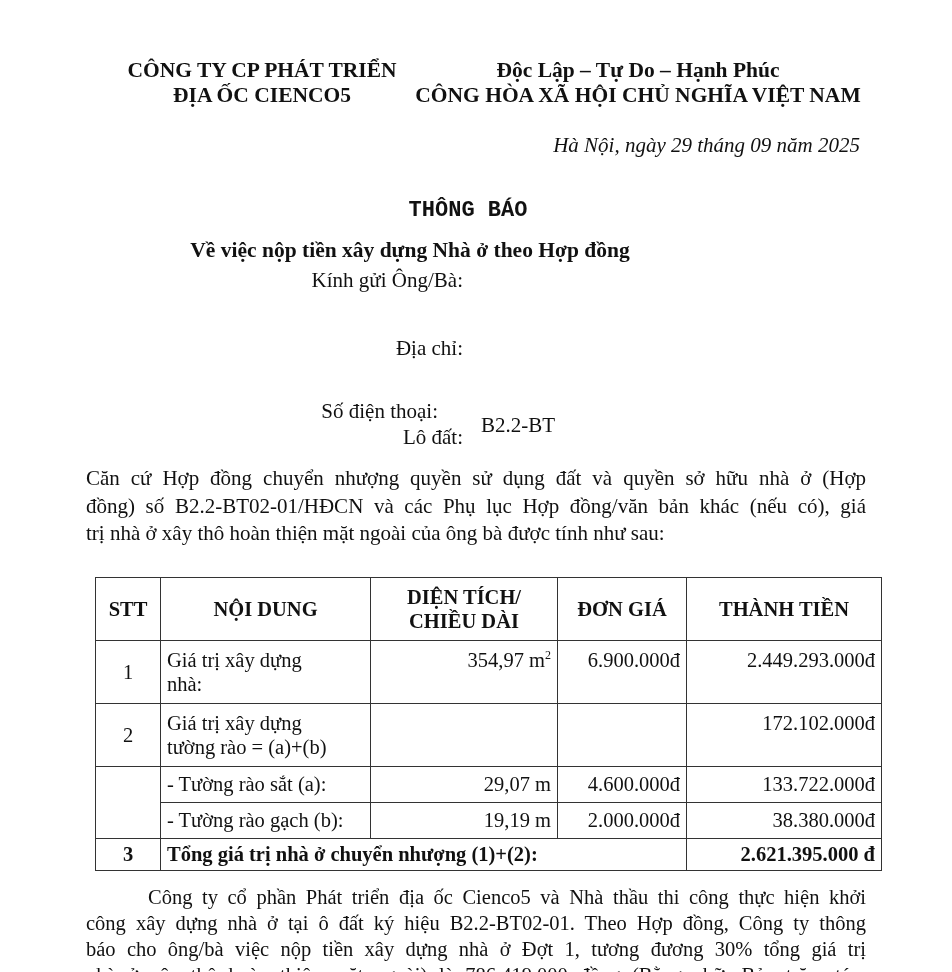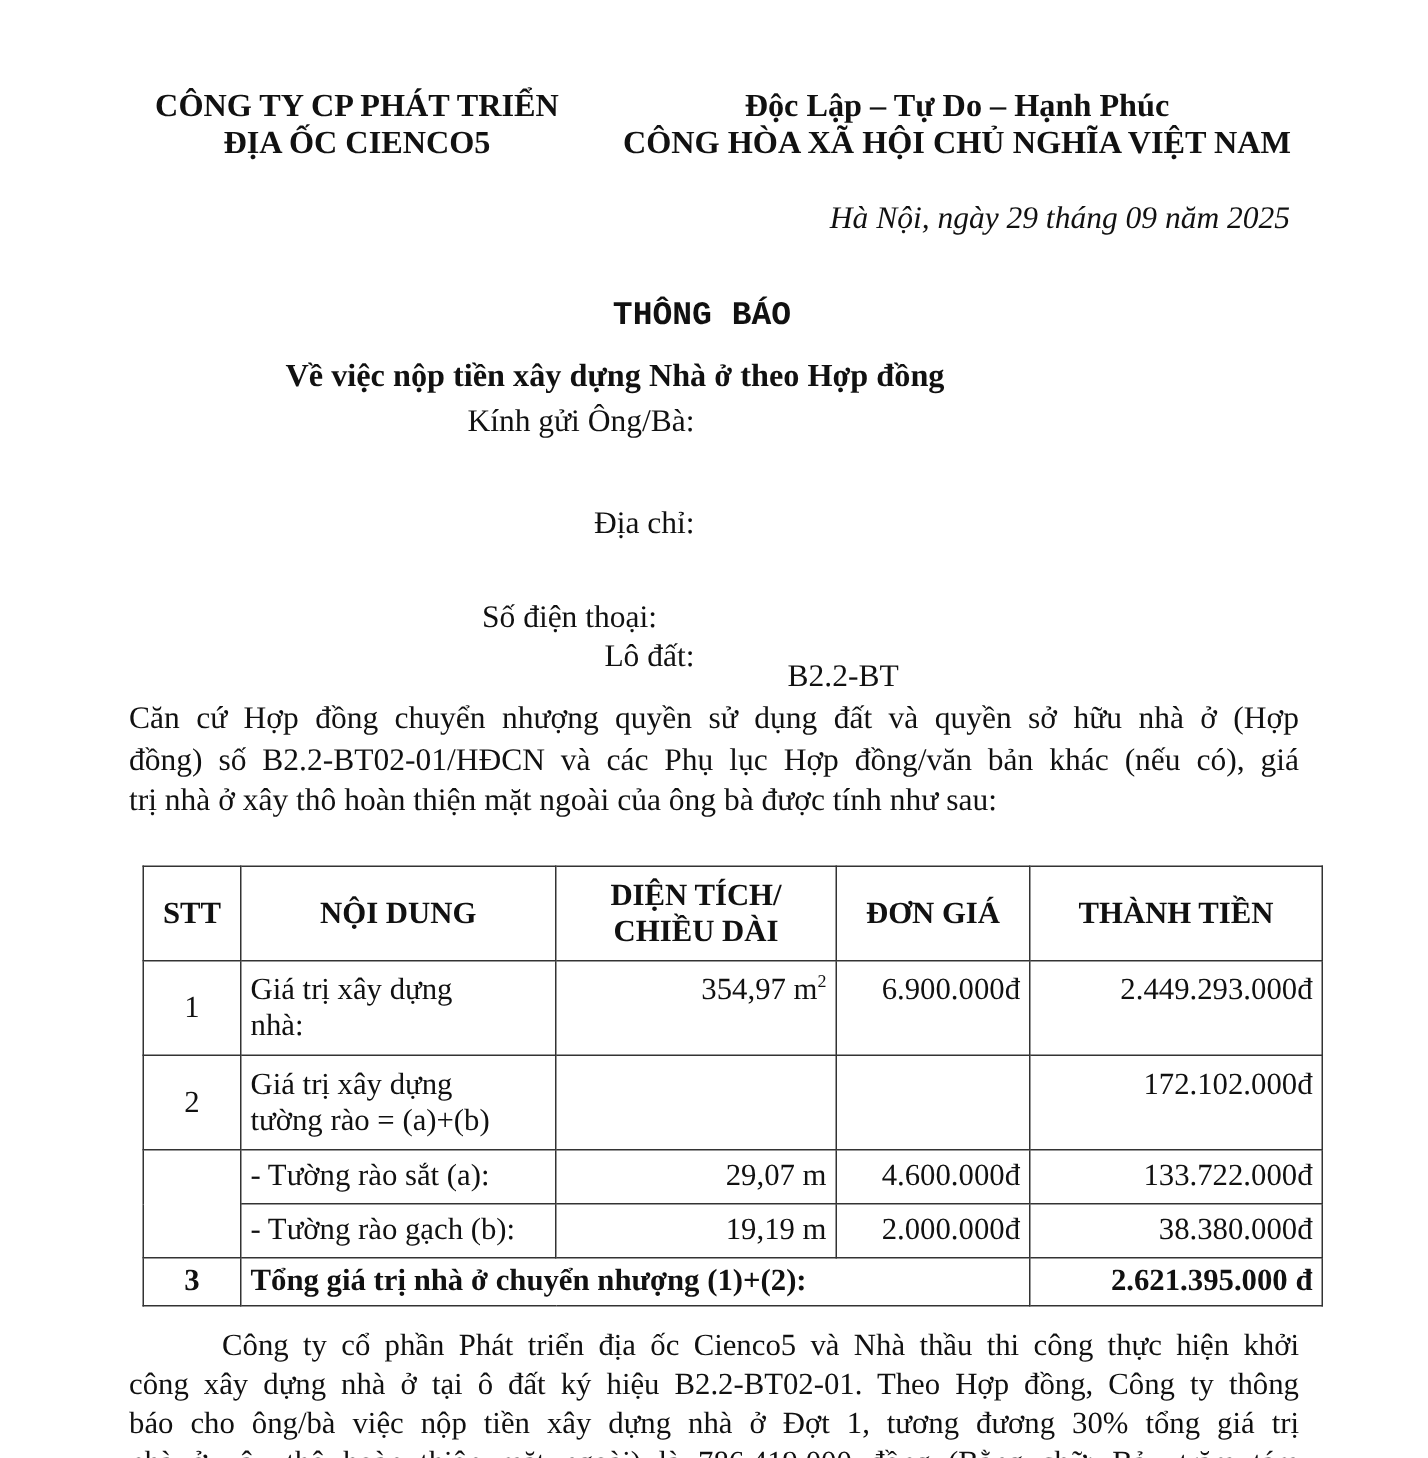--- a/index.html
+++ b/index.html
@@ -24,21 +24,21 @@
   table.tbl th { font-weight: bold; text-align: center; line-height: 24px; }
   .c { text-align: center; }
   .r { text-align: right; margin-left: 12px; }
   .l { text-align: left; margin-top: 29px; }
   .top { vertical-align: top !important; padding-top: 8px !important; }
   sup { font-size: 12px; line-height: 0; }
 </style>
 </head>
 <body>
 
-<div class="abs hdr" style="left:88px; top:58px; width:300px;font-family:Liberation Serif, serif;">
+<div class="abs hdr" style="left:112px; top:58px; width:300px;font-family:Liberation Serif, serif;">
   <div>CÔNG TY CP PHÁT TRIỂN</div>
   <div>ĐỊA ỐC CIENCO5</div>
 </div>
 
 <div class="abs hdr" style="left:408px; top:58px; width:460px;">
   <div>Độc Lập – Tự Do – Hạnh Phúc</div>
   <div>CÔNG HÒA  XÃ HỘI CHỦ NGHĨA VIỆT NAM</div>
 </div>
 
 <div class="abs i" style="right:92px; top:133px; font-size:21px;">Hà Nội, ngày 29 tháng 09 năm 2025</div>
@@ -49,21 +49,21 @@
 <div class="abs" style="right:489px; top:268px; font-size:21px;">Kính gửi Ông/Bà:</div>
 <div class="abs" style="left:478px; top:268px; font-size:21px;"></div>
 
 <div class="abs" style="right:489px; top:336px; font-size:21px;">Địa chỉ:</div>
 <div class="abs" style="left:478px; top:336px; font-size:21px;"></div>
 
 <div class="abs" style="right:514px; top:399px; font-size:21px;">Số điện thoại:</div>
 <div class="abs" style="left:478px; top:399px; font-size:21px;"></div>
 
 <div class="abs" style="right:489px; top:425px; font-size:21px;">Lô đất:</div>
-<div class="abs" style="left:481px; top:438px; font-size:21px;margin-left:44px;">B2.2-BT</div>
+<div class="abs" style="left:481px; top:413px; font-size:21px;">B2.2-BT</div>
 
 <div class="para" style="top:465px;">
   <span class="line">Căn cứ Hợp đồng chuyển nhượng quyền sử dụng đất và quyền sở hữu nhà ở (Hợp</span>
   <span class="line">đồng) số B2.2-BT02-01/HĐCN và các Phụ lục Hợp đồng/văn bản khác (nếu có), giá</span>
   <span class="line last">trị nhà ở xây thô hoàn thiện mặt ngoài của ông bà được tính như sau:</span>
 </div>
 
 <table class="tbl">
   <colgroup>
     <col style="width:65px">

